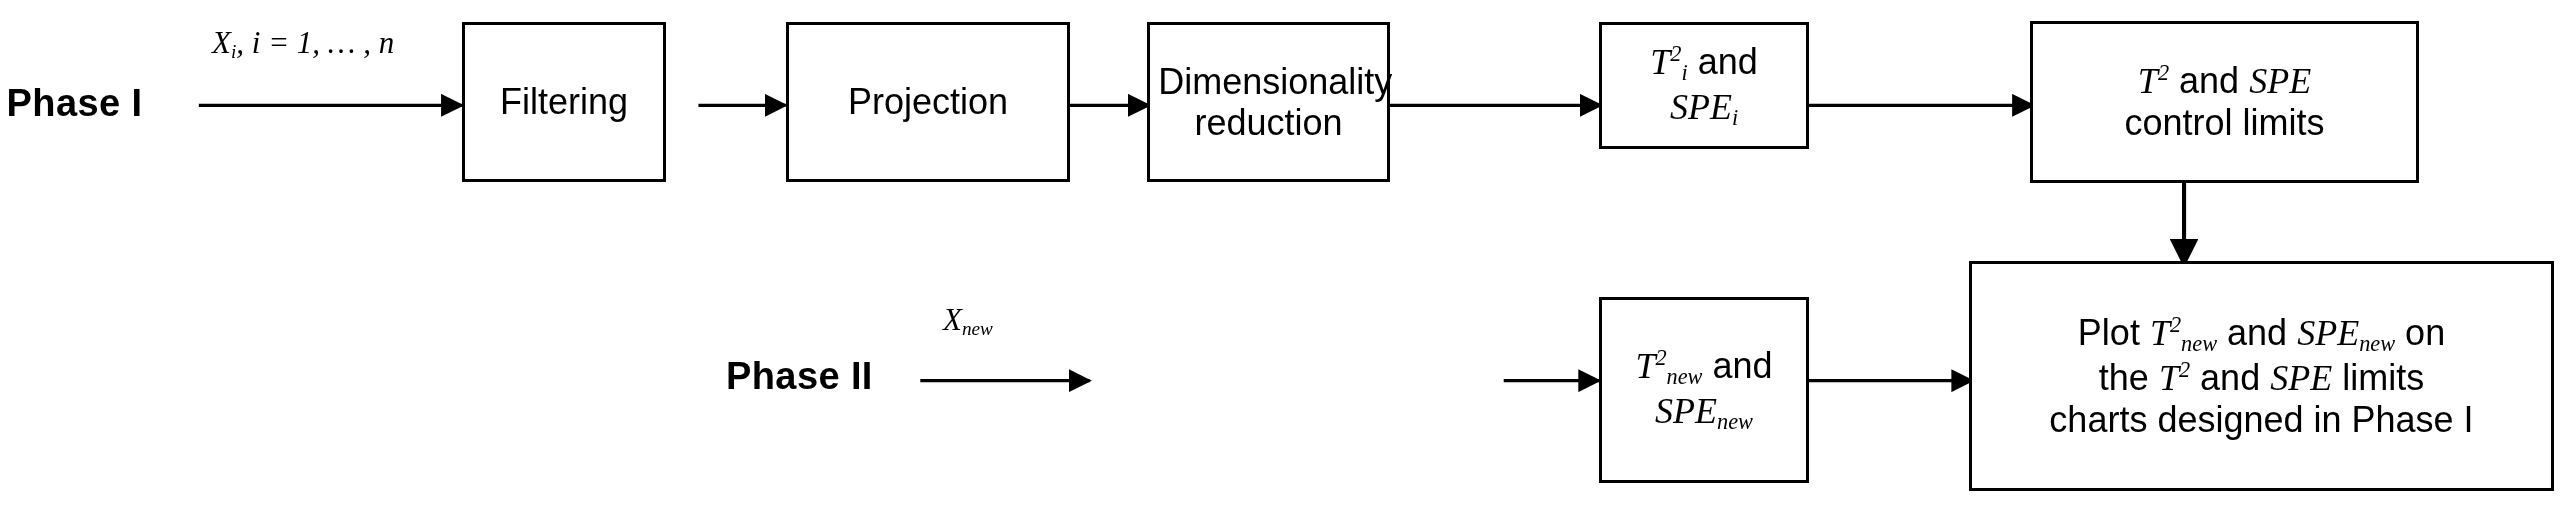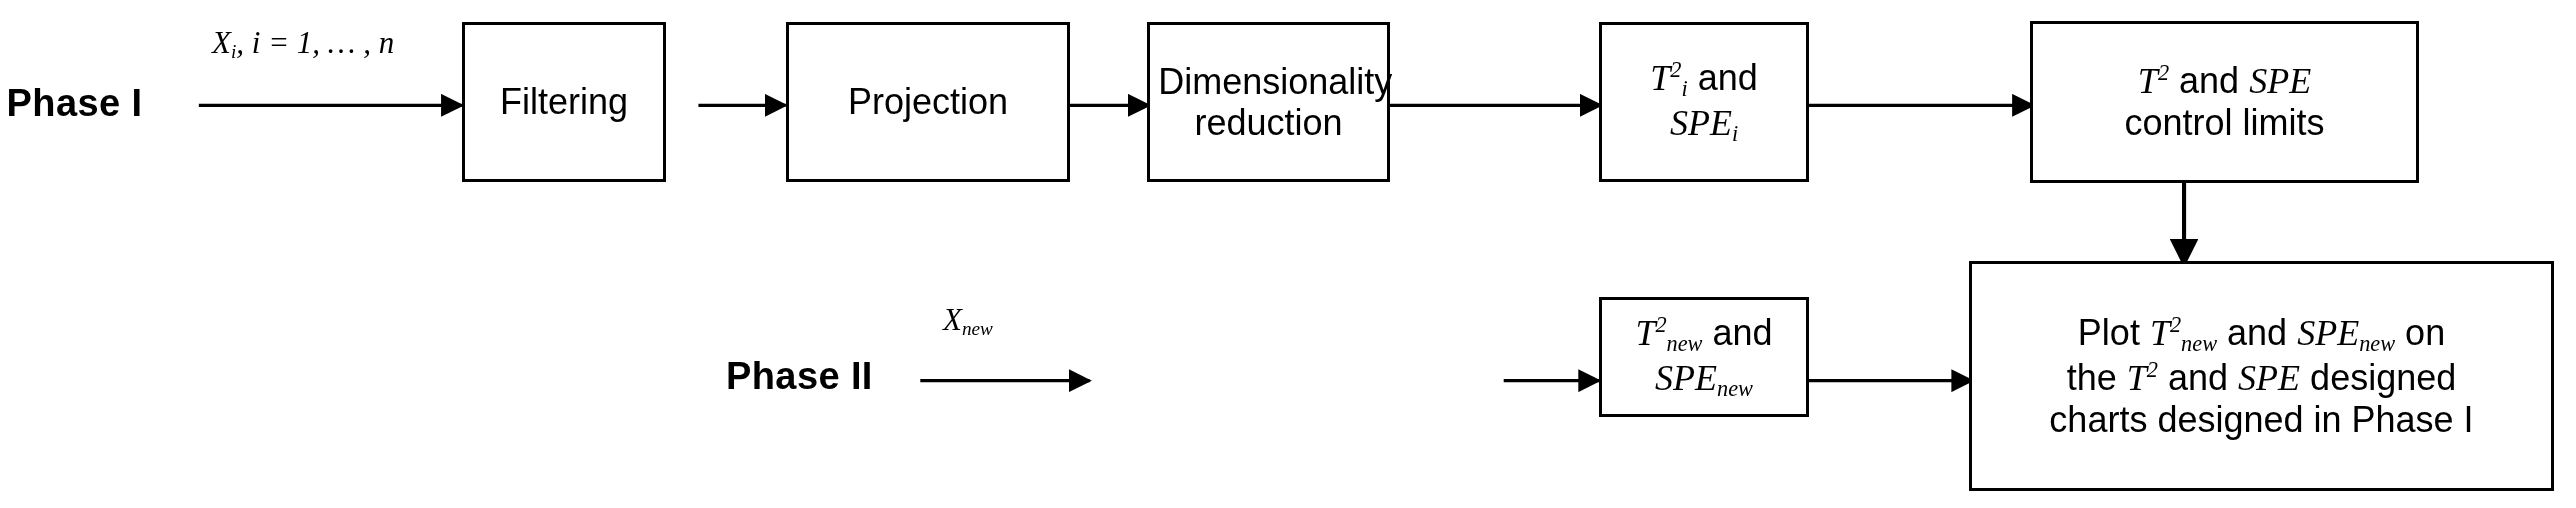--- a/index.html
+++ b/index.html
@@ -118,21 +118,21 @@
     <div class="inner">Projection</div>
   </div>
 
   <div class="node" style="left:1147px; top:22px; width:243px; height:160px;">
     <div class="inner">
       <div>Dimensionality</div>
       <div>reduction</div>
     </div>
   </div>
 
-  <div class="node" style="left:1599px; top:22px; width:210px; height:160px;">
+  <div class="node" style="left:1599px; top:22px; width:210px; height:127px;">
     <div class="inner">
       <div>
         <span class="m"><span>T</span><sup>2</sup><sub>i</sub></span>
         <span class="up">and</span>
       </div>
       <div>
         <span class="m"><span>SPE</span><sub>i</sub></span>
       </div>
     </div>
   </div>
@@ -142,21 +142,21 @@
       <div>
         <span class="m"><span>T</span><sup>2</sup></span>
         <span class="up">and</span>
         <span class="m">SPE</span>
       </div>
       <div>control limits</div>
     </div>
   </div>
 
 
-  <div class="node" style="left:1599px; top:297px; width:210px; height:120px;">
+  <div class="node" style="left:1599px; top:297px; width:210px; height:186px;">
     <div class="inner">
       <div>
         <span class="m"><span>T</span><sup>2</sup><sub>new</sub></span>
         <span class="up">and</span>
       </div>
       <div>
         <span class="m"><span>SPE</span><sub>new</sub></span>
       </div>
     </div>
   </div>
@@ -168,20 +168,20 @@
         <span class="m"><span>T</span><sup>2</sup><sub>new</sub></span>
         <span class="up">and</span>
         <span class="m"><span>SPE</span><sub>new</sub></span>
         <span class="up">on</span>
       </div>
       <div>
         <span class="up">the</span>
         <span class="m"><span>T</span><sup>2</sup></span>
         <span class="up">and</span>
         <span class="m">SPE</span>
-        <span class="up">designed</span>
+        <span class="up">limits</span>
       </div>
       <div>charts designed in Phase I</div>
     </div>
   </div>
 
 </div>
 
 
 </body></html>

